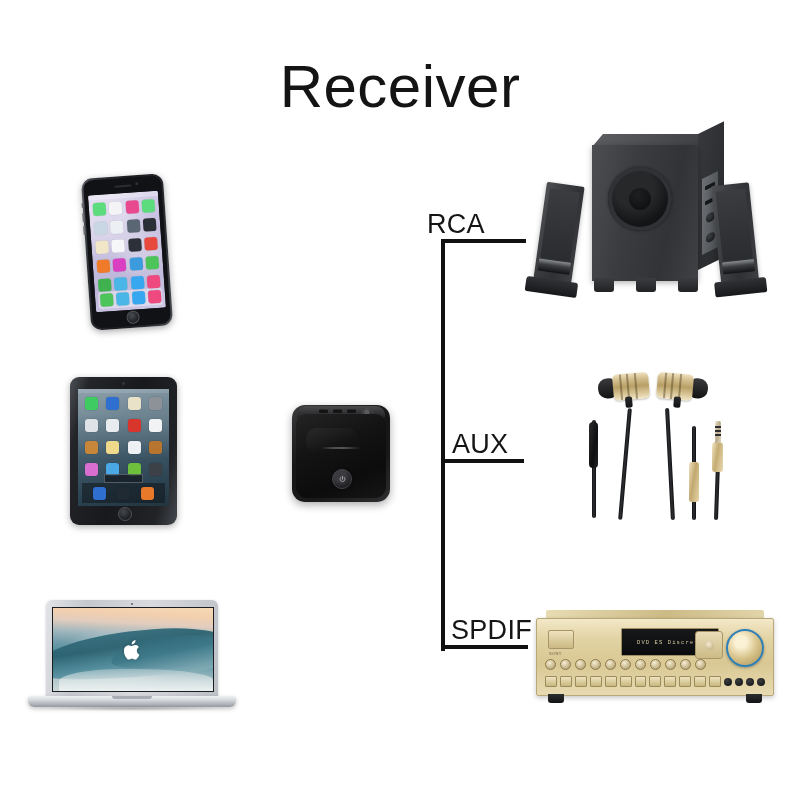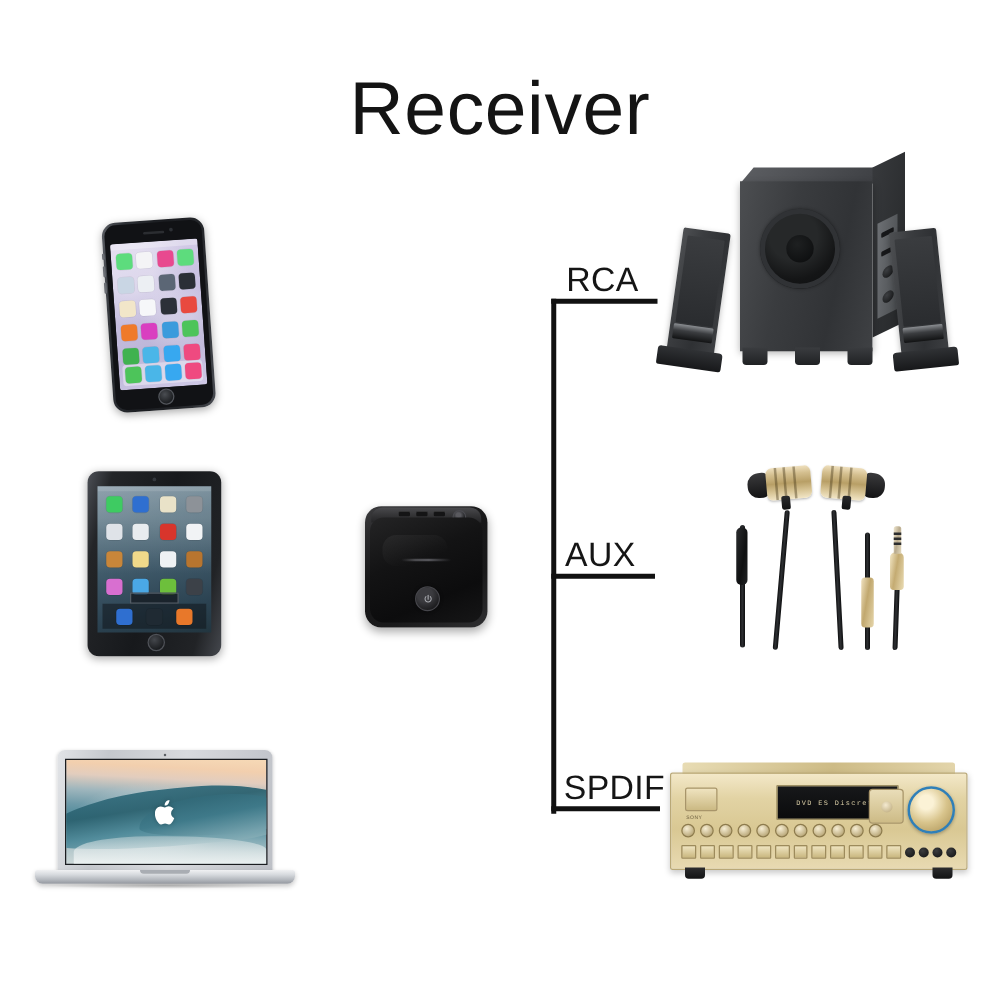--- a/index.html
+++ b/index.html
@@ -60,21 +60,21 @@
   #branch-spdif { top: 409px; width: 87px; }
 
   .bus-label {
     position: absolute;
     font-size: 27px;
     color: #151515;
     letter-spacing: 0.3px;
     white-space: nowrap;
     font-family: "Liberation Sans", sans-serif;
   }
-  #label-rca   { left: 453px; top: 209px; }
+  #label-rca   { left: 427px; top: 209px; }
   #label-aux   { left: 452px; top: 429px; }
   #label-spdif { left: 451px; top: 615px; }
 
   
   #device-phone {
     position: absolute;
     left: 86px;
     top: 176px;
     width: 82px;
     height: 152px;

